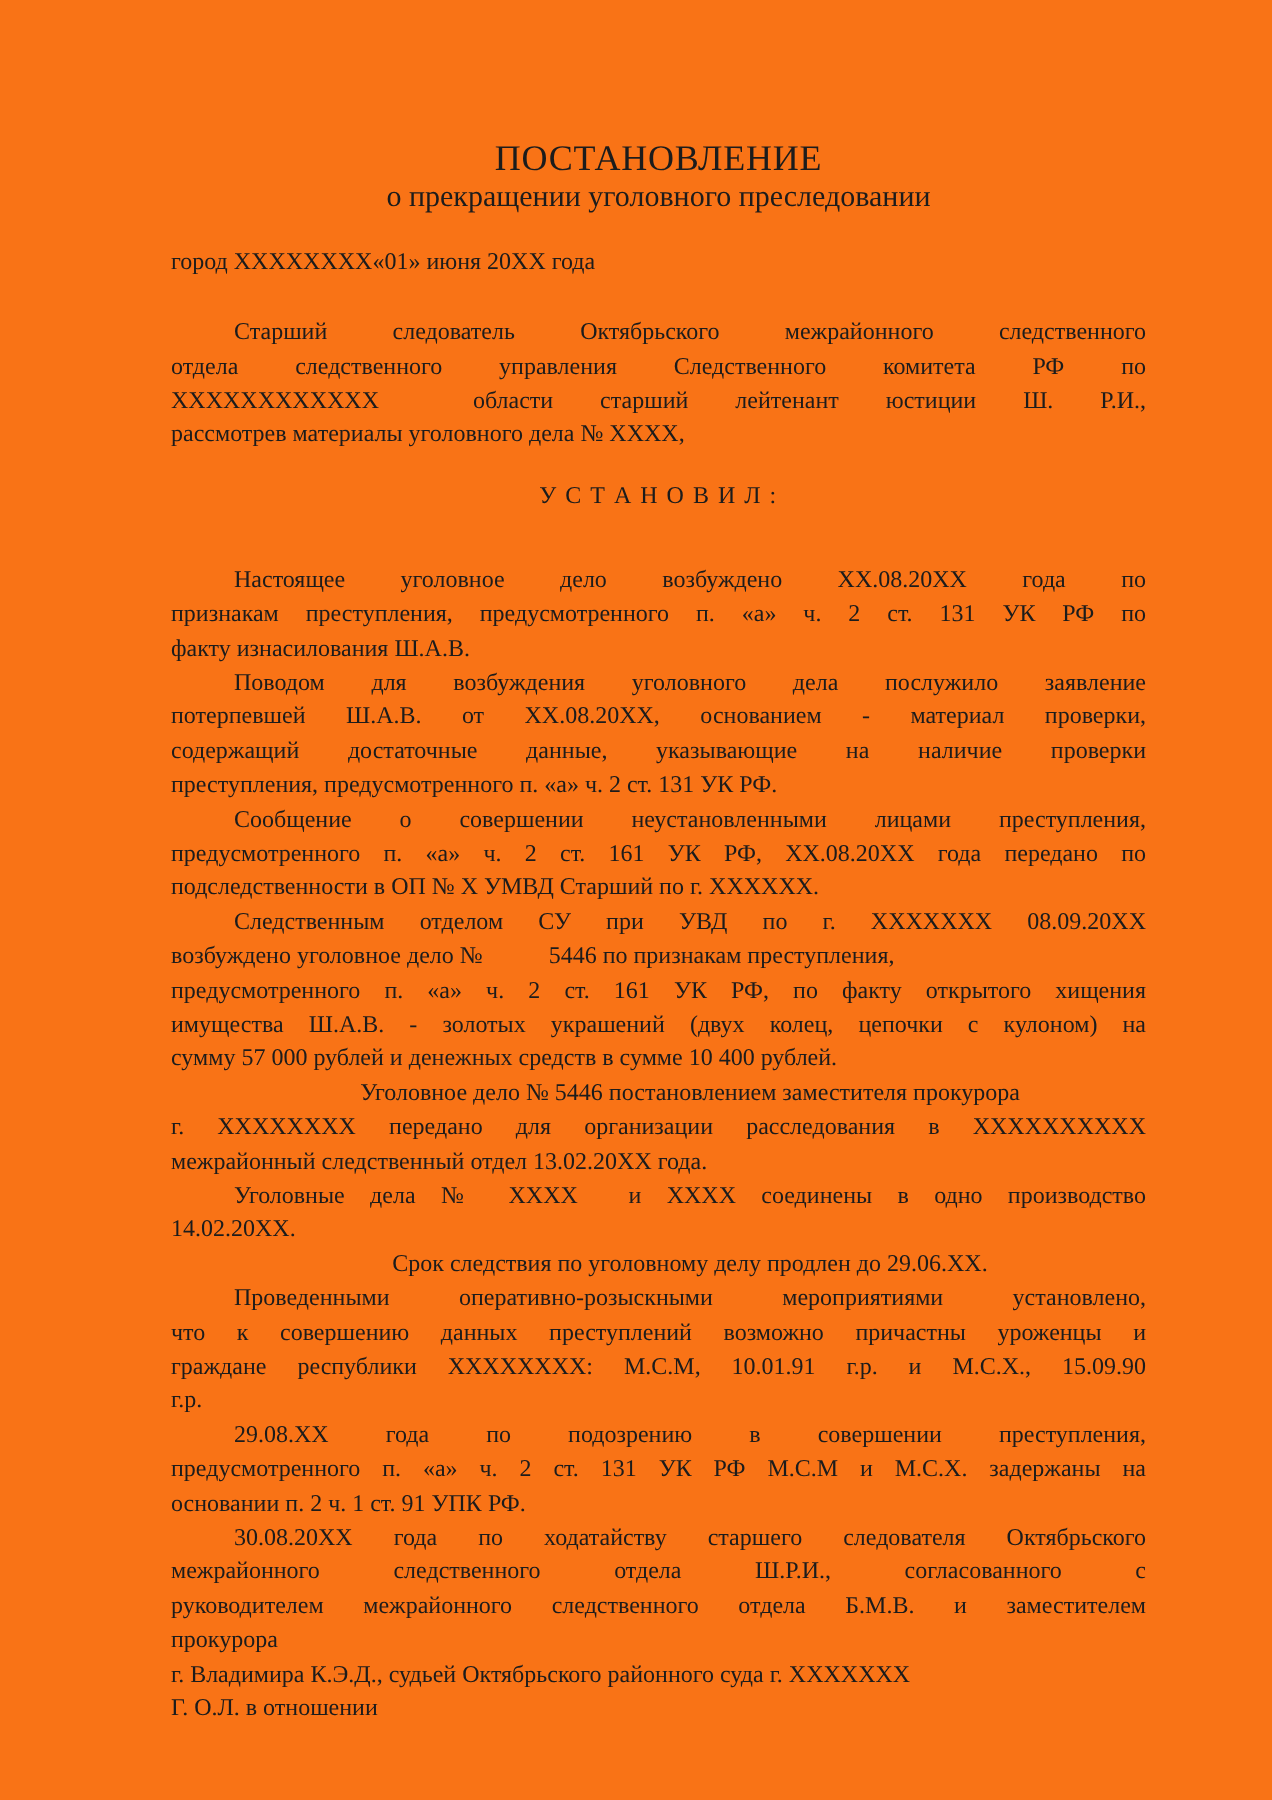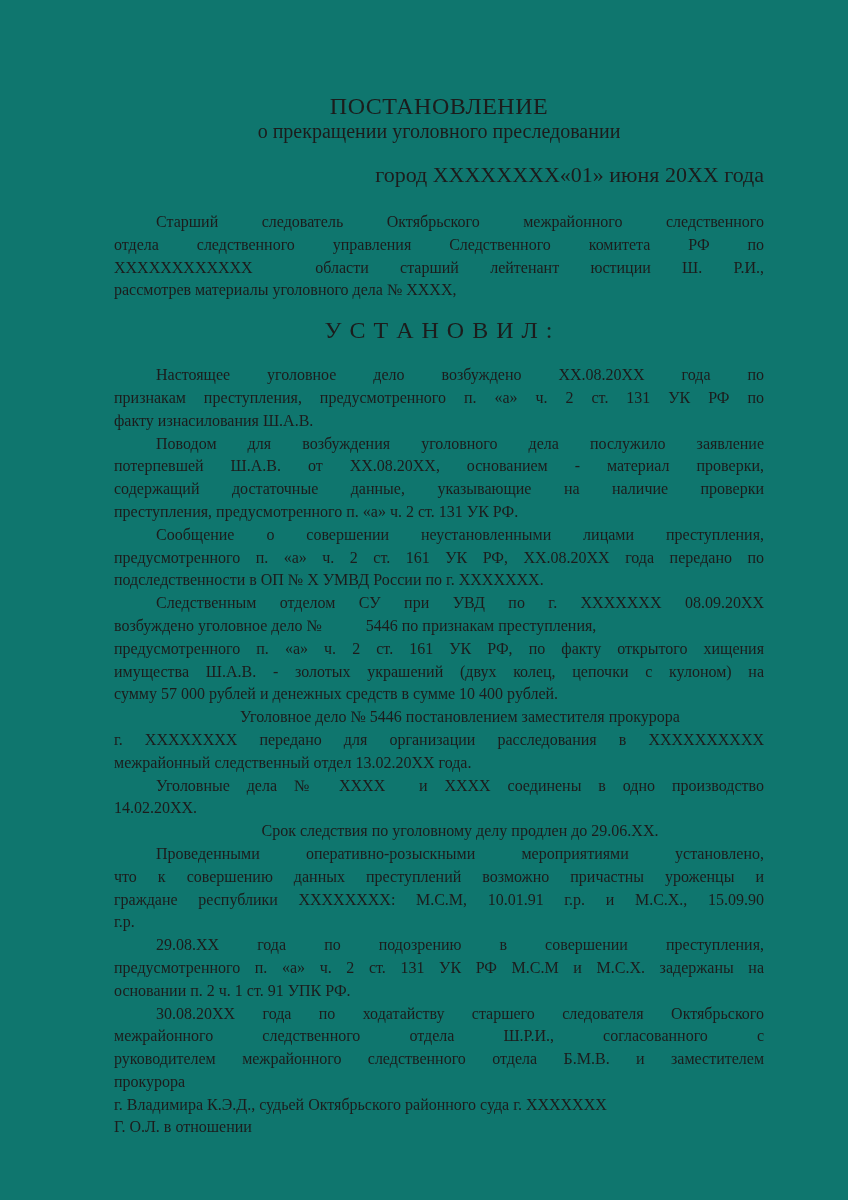--- a/index.html
+++ b/index.html
@@ -4,21 +4,21 @@
 <style>
   html, body {
     margin: 0;
     padding: 0;
     background: #ffffff;
   }
   .page {
     position: relative;
     width: 848px;
     height: 1200px;
-    background: #0f766e;
+    background: #f97316;
     overflow: hidden;
     font-family: "Liberation Serif", "DejaVu Serif", serif;
     color: #1c1c1c;
   }
   .content {
     position: absolute;
     left: 114px;
     top: 0;
     width: 650px;
     padding-top: 92px;
@@ -31,37 +31,37 @@
     font-weight: 400;
   }
   .doc-subtitle {
     text-align: center;
     font-size: 20px;
     line-height: 23px;
     font-weight: 400;
   }
   .city-row {
     display: flex;
-    justify-content: flex-end;
+    justify-content: flex-start;
     margin-top: 20px;
-    font-size: 22px;
+    font-size: 16px;
     line-height: 23px;
   }
   .preamble {
     margin-top: 25px;
   }
   .resolved {
     margin-top: 17px;
     text-align: center;
-    font-size: 24px;
+    font-size: 16px;
     line-height: 23px;
     letter-spacing: 1px;
   }
   .doc-body {
-    margin-top: 22px;
+    margin-top: 34px;
   }
   .line {
     font-size: 16px;
     line-height: 22.8px;
     height: 22.8px;
     text-align: left;
     white-space: nowrap;
   }
   .line.j {
     white-space: normal;
@@ -101,21 +101,21 @@
         </div>
         <div>
           <div class="line j ind">Поводом для возбуждения уголовного дела послужило заявление</div>
           <div class="line j">потерпевшей Ш.А.В. от ХХ.08.20ХХ, основанием - материал проверки,</div>
           <div class="line j">содержащий достаточные данные, указывающие на наличие проверки</div>
           <div class="line">преступления, предусмотренного п. «а» ч. 2 ст. 131 УК РФ.</div>
         </div>
         <div>
           <div class="line j ind">Сообщение о совершении неустановленными лицами преступления,</div>
           <div class="line j">предусмотренного п. «а» ч. 2 ст. 161 УК РФ, ХХ.08.20ХХ года передано по</div>
-          <div class="line">подследственности в ОП № Х УМВД России по г. ХХХХХХХ.</div>
+          <div class="line">подследственности в ОП № Х УМВД Старший по г. ХХХХХХ.</div>
         </div>
         <div>
           <div class="line j ind">Следственным отделом СУ при УВД по г. ХХХХХХХ 08.09.20ХХ</div>
           <div class="line">возбуждено уголовное дело №&nbsp;&nbsp;&nbsp;&nbsp;&nbsp;&nbsp;&nbsp;&nbsp;&nbsp;&nbsp; 5446 по признакам преступления,</div>
           <div class="line j">предусмотренного п. «а» ч. 2 ст. 161 УК РФ, по факту открытого хищения</div>
           <div class="line j">имущества Ш.А.В. - золотых украшений (двух колец, цепочки с кулоном) на</div>
           <div class="line">сумму 57 000 рублей и денежных средств в сумме 10 400 рублей.</div>
         </div>
         <div>
           <div class="line ind">Уголовное дело № 5446 постановлением заместителя прокурора</div>

